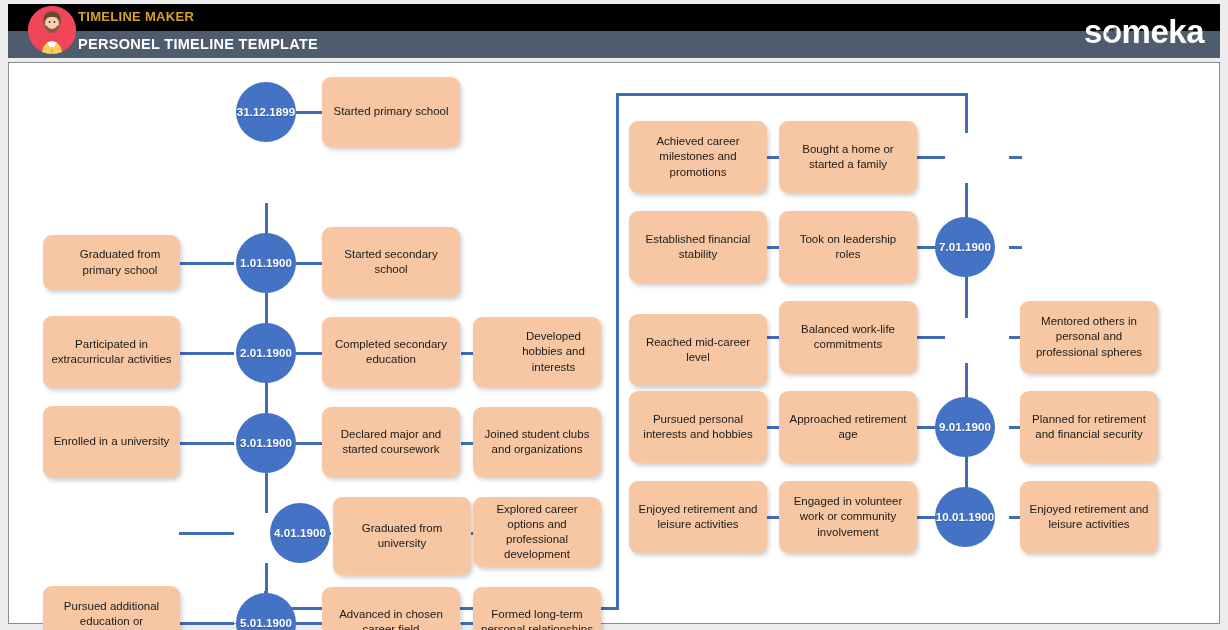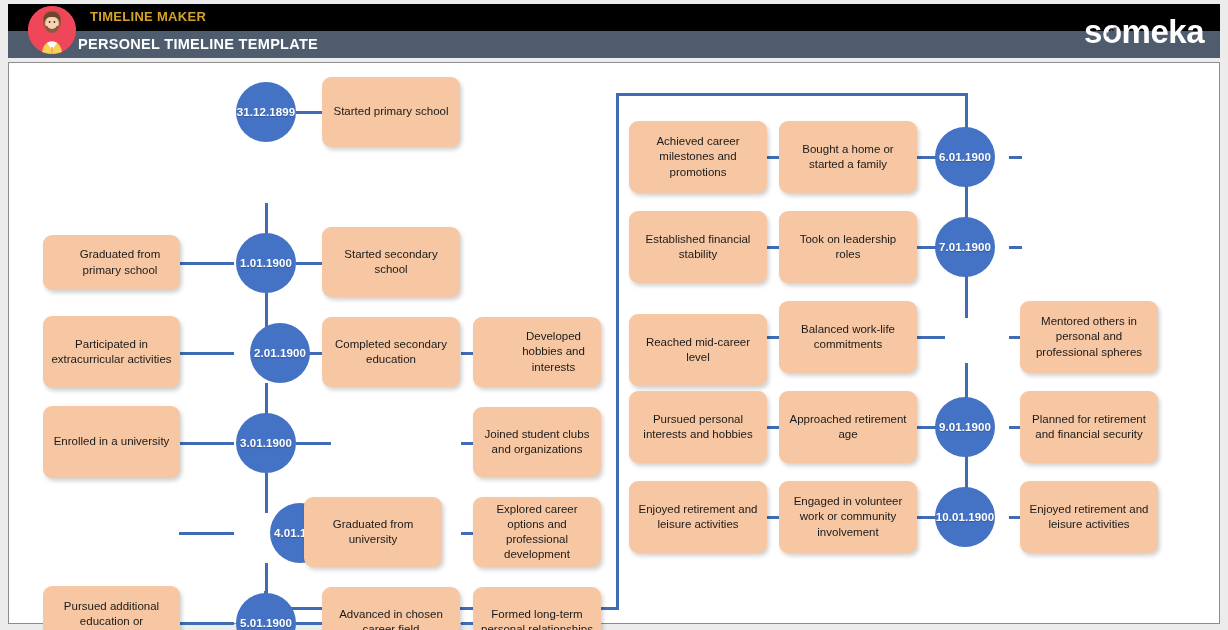--- a/index.html
+++ b/index.html
@@ -30,21 +30,20 @@
     left: 0; top: 27px; width: 100%; height: 27px;
     background: #4e5c6e;
   }
   #brand-kicker {
     position: absolute;
     left: 70px; top: 5px;
     font-size: 13px;
     font-weight: 700;
     letter-spacing: .3px;
     color: #d5a22a;
-    margin-left: 12px;
   }
   #page-title {
     position: absolute;
     left: 70px; top: 32px;
     font-size: 14.5px;
     font-weight: 700;
     letter-spacing: .3px;
     color: #ffffff;
   }
   
@@ -217,34 +216,35 @@
   <div class="line connector" style="left:287px; top:469px; width:35px;"></div>
   <div class="line connector" style="left:287px; top:559px; width:35px;"></div>
 
   <div class="line connector" style="left:452px; top:289px; width:22px;"></div>
   <div class="line connector" style="left:452px; top:379px; width:22px;"></div>
   <div class="line connector" style="left:452px; top:469px; width:22px;"></div>
   <div class="line connector" style="left:452px; top:559px; width:22px;"></div>
 
   <div class="node" style="left:227px; top:19px;  width:60px; height:60px;">31.12.1899</div>
   <div class="node" style="left:227px; top:170px; width:60px; height:60px;">1.01.1900</div>
-  <div class="node" style="left:241px; top:260px; width:60px; height:60px;">2.01.1900</div>
+  <div class="node" style="left:227px; top:260px; width:60px; height:60px;">2.01.1900</div>
   <div class="node" style="left:227px; top:350px; width:60px; height:60px;">3.01.1900</div>
   <div class="node" style="left:225px; top:440px; width:60px; height:60px;margin-left:36px;">4.01.1900</div>
   <div class="node" style="left:227px; top:530px; width:60px; height:60px;">5.01.1900</div>
 
   <div class="card" style="left:34px; top:172px; width:137px; height:55px;padding-left:24px;">Graduated from primary school</div>
   <div class="card" style="left:34px; top:253px; width:137px; height:72px;">Participated in extracurricular activities</div>
   <div class="card" style="left:34px; top:343px; width:137px; height:72px;">Enrolled in a university</div>
   <div class="card" style="left:34px; top:523px; width:137px; height:72px;">Pursued additional education or certifications</div>
 
   <div class="card" style="left:313px; top:14px;  width:138px; height:70px;">Started primary school</div>
   <div class="card" style="left:313px; top:164px; width:138px; height:70px;">Started secondary school</div>
   <div class="card" style="left:313px; top:254px; width:138px; height:70px;">Completed secondary education</div>
-  <div class="card" style="left:295px; top:434px; width:138px; height:70px;">Graduated from university</div>
+  <div class="card" style="left:313px; top:344px; width:138px; height:70px;">Declared major and started coursework</div>
+  <div class="card" style="left:324px; top:434px; width:138px; height:78px;">Graduated from university</div>
   <div class="card" style="left:313px; top:524px; width:138px; height:70px;">Advanced in chosen career field</div>
 
   <div class="card" style="left:464px; top:254px; width:128px; height:70px;padding-left:40px;">Developed hobbies and interests</div>
   <div class="card" style="left:464px; top:344px; width:128px; height:70px;">Joined student clubs and organizations</div>
   <div class="card" style="left:464px; top:434px; width:128px; height:70px;">Explored career options and professional development</div>
   <div class="card" style="left:464px; top:524px; width:128px; height:70px;">Formed long-term personal relationships</div>
 
   <div class="line spine" style="left:956px; top:120px; height:45px;"></div>
   <div class="line spine" style="left:956px; top:210px; height:45px;"></div>
   <div class="line spine" style="left:956px; top:300px; height:45px;"></div>
@@ -261,21 +261,20 @@
   <div class="line connector" style="left:902px; top:273px; width:34px;"></div>
   <div class="line connector" style="left:902px; top:363px; width:34px;"></div>
   <div class="line connector" style="left:902px; top:453px; width:34px;"></div>
 
   <div class="line connector" style="left:1000px; top:93px;  width:13px;"></div>
   <div class="line connector" style="left:1000px; top:183px; width:13px;"></div>
   <div class="line connector" style="left:1000px; top:273px; width:13px;"></div>
   <div class="line connector" style="left:1000px; top:363px; width:13px;"></div>
   <div class="line connector" style="left:1000px; top:453px; width:13px;"></div>
 
-  <div class="node" style="left:926px; top:64px;  width:60px; height:60px;">6.01.1900</div>
   <div class="node" style="left:926px; top:154px; width:60px; height:60px;">7.01.1900</div>
   <div class="node" style="left:926px; top:334px; width:60px; height:60px;">9.01.1900</div>
   <div class="node" style="left:926px; top:424px; width:60px; height:60px;">10.01.1900</div>
 
   <div class="card" style="left:620px; top:58px;  width:138px; height:72px;">Achieved career milestones and promotions</div>
   <div class="card" style="left:620px; top:148px; width:138px; height:72px;">Established financial stability</div>
   <div class="card" style="left:620px; top:251px; width:138px; height:72px;">Reached mid-career level</div>
   <div class="card" style="left:620px; top:328px; width:138px; height:72px;">Pursued personal interests and hobbies</div>
   <div class="card" style="left:620px; top:418px; width:138px; height:72px;">Enjoyed retirement and leisure activities</div>
 

